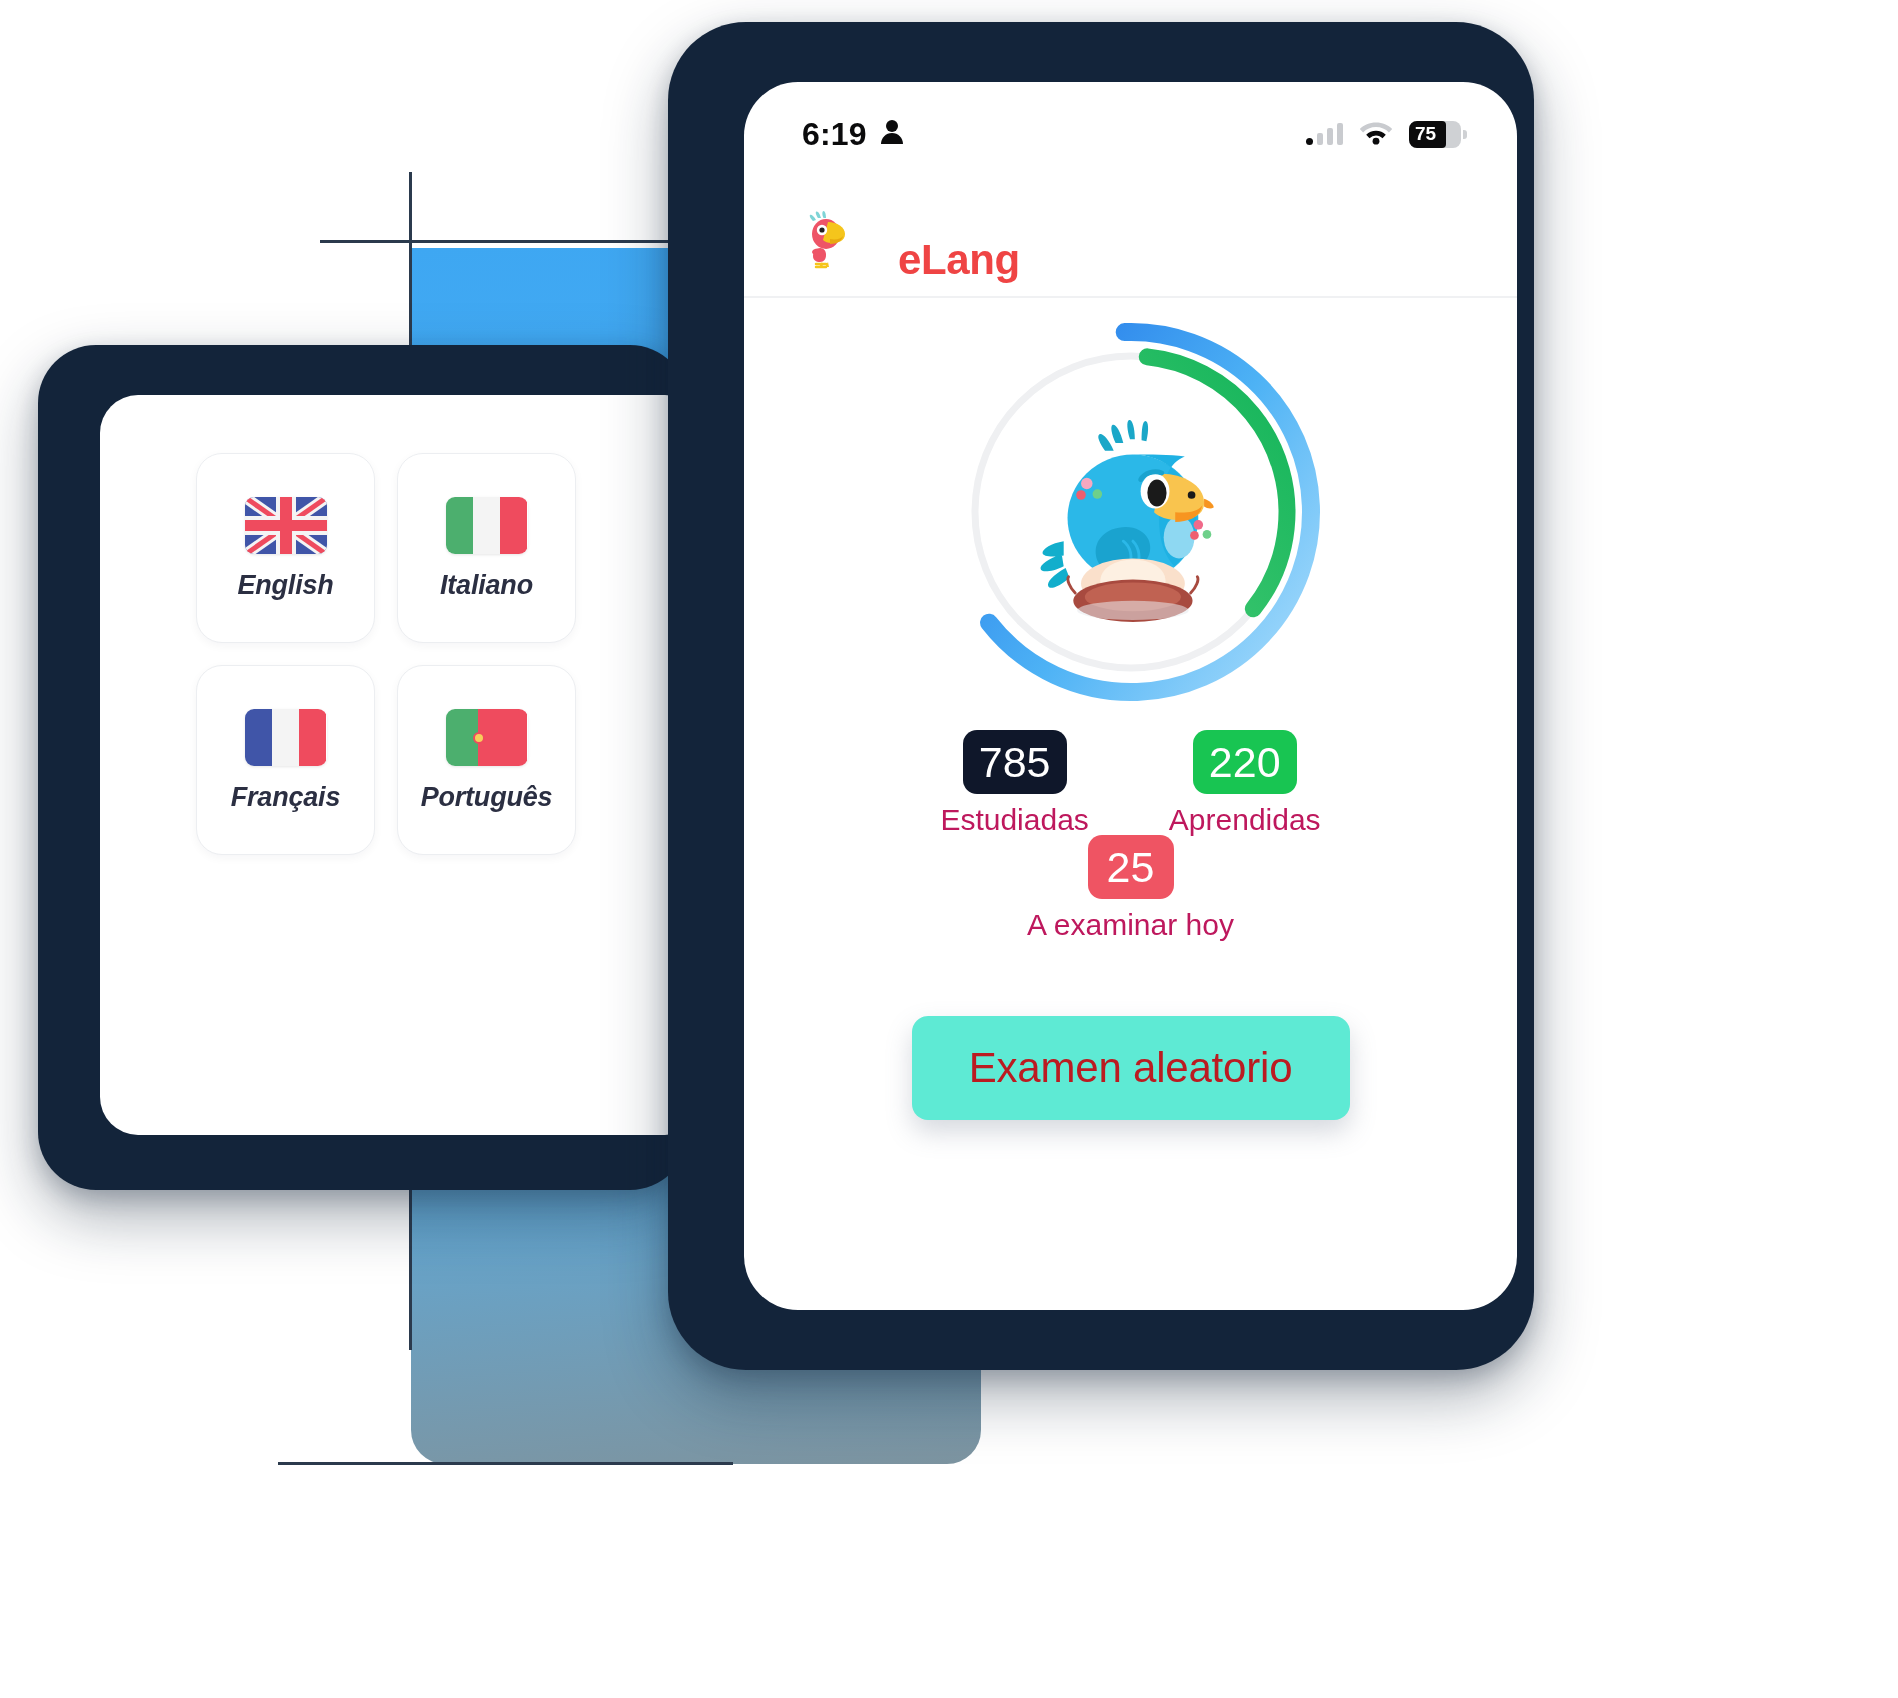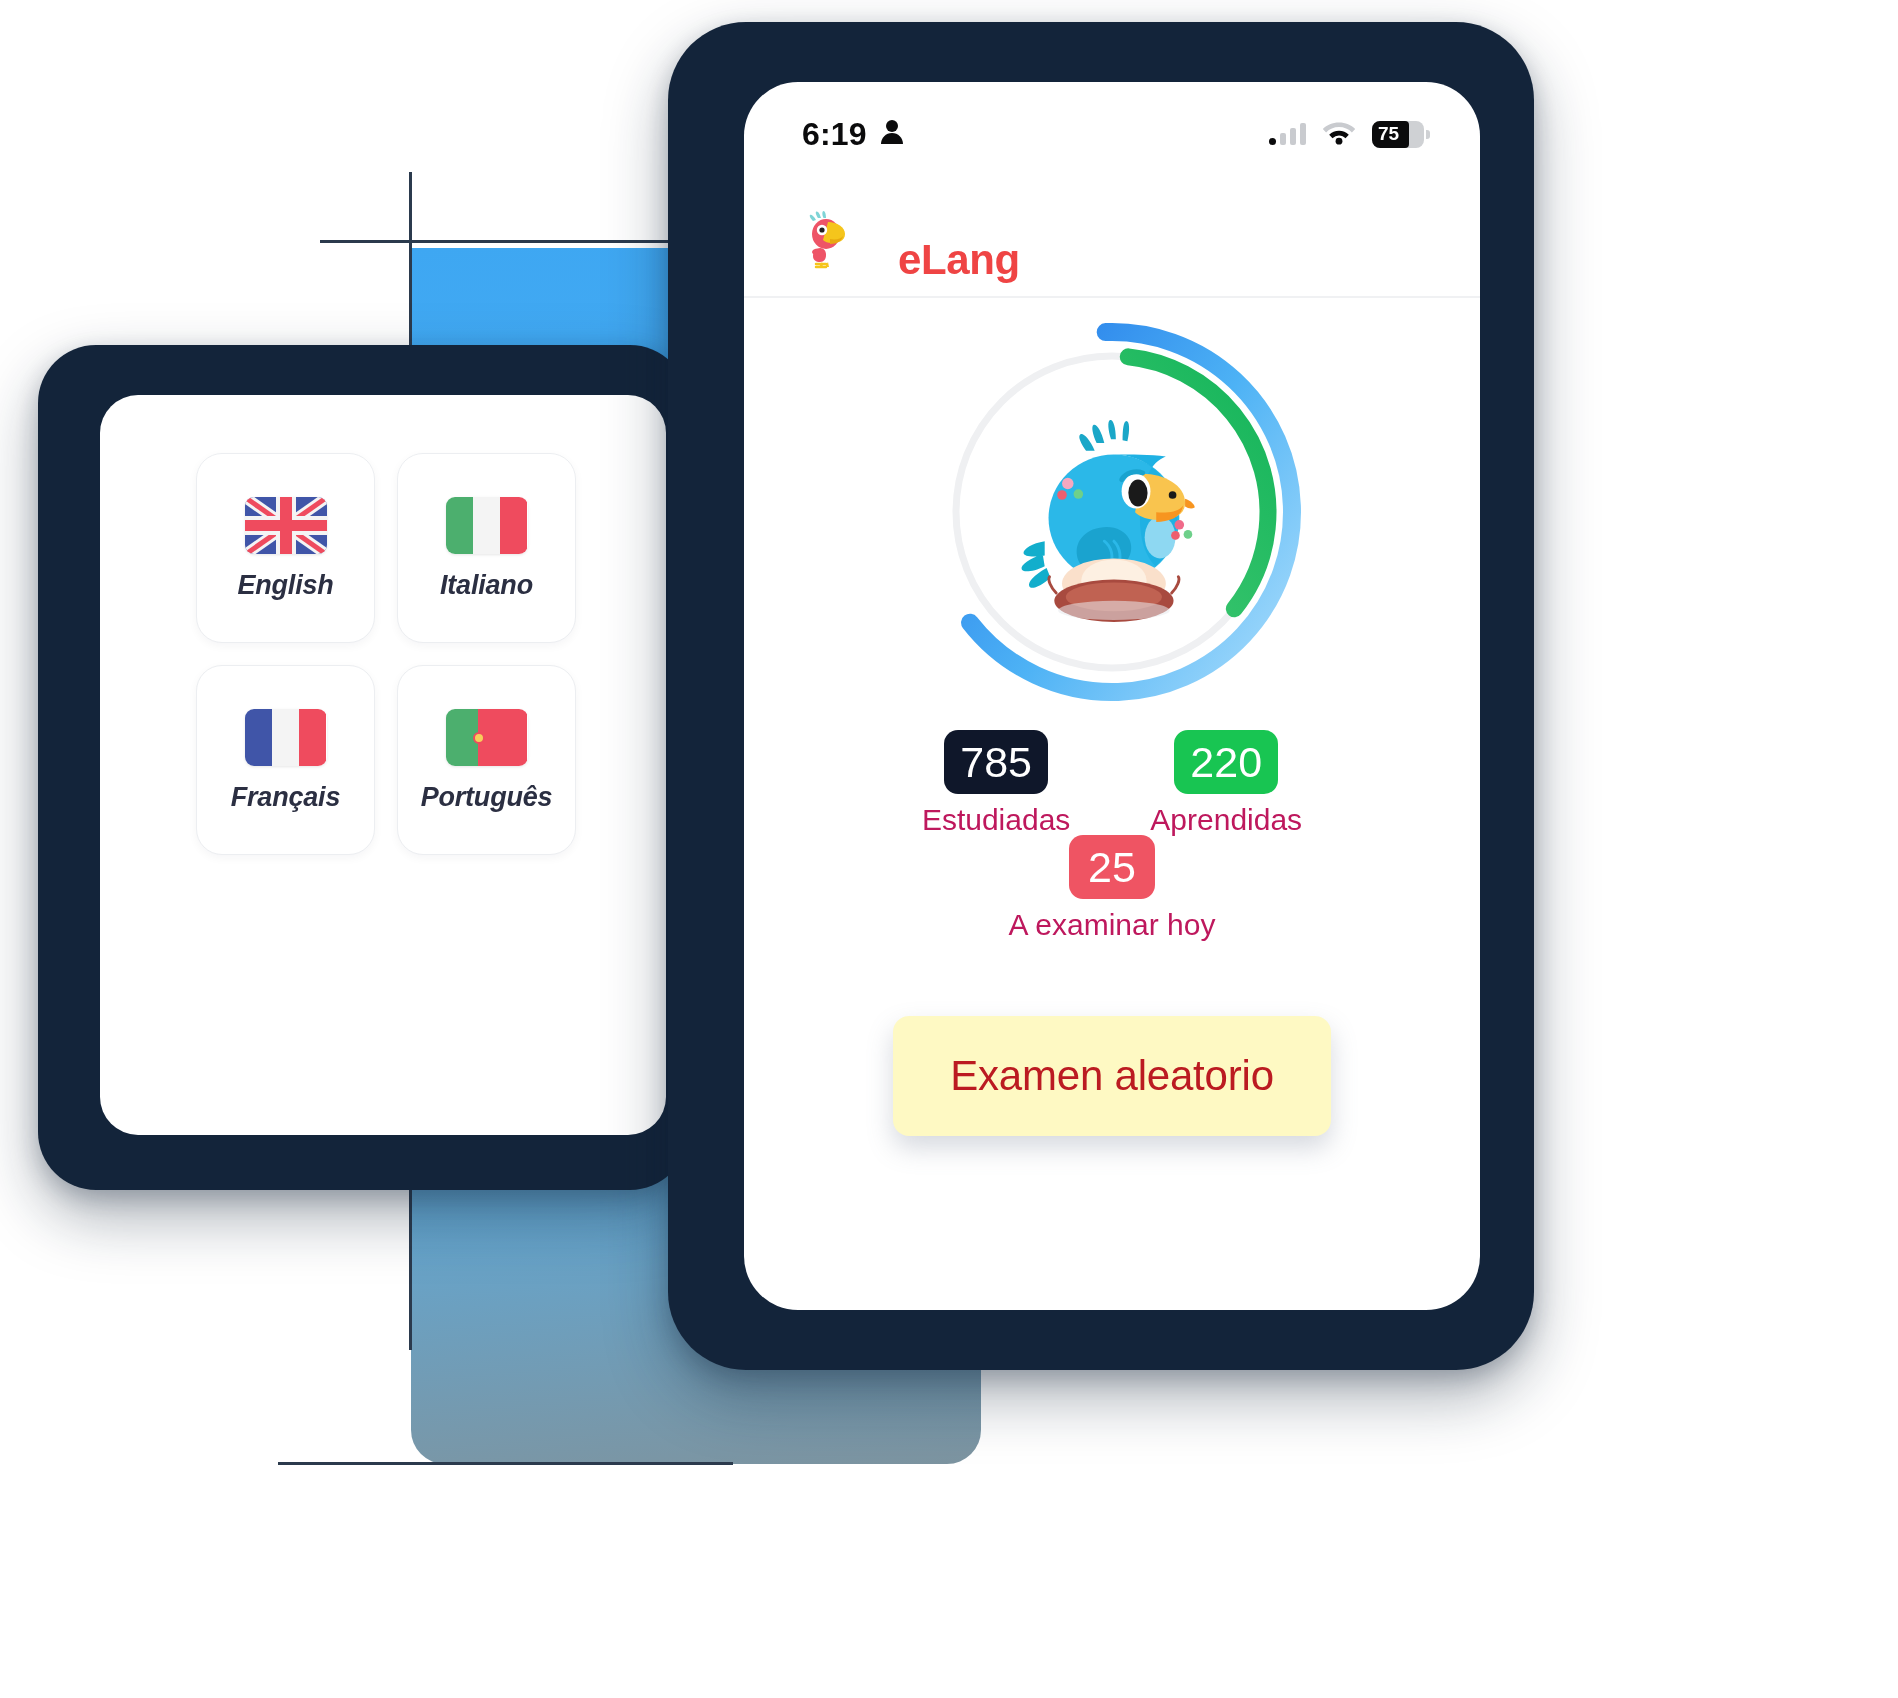--- a/index.html
+++ b/index.html
@@ -50,20 +50,21 @@
   .phone {
     position: absolute;
     border-radius: 68px;
     background: #13243a;
     box-shadow: 0 26px 62px rgba(18,32,54,.36), 0 8px 22px rgba(18,32,54,.22);
   }
   .phone .screen {
     position: absolute;
     background: #ffffff;
     overflow: hidden;
+    padding-left: 37px;
   }
 
   
   #phone-left {
     left: 38px;
     top: 345px;
     width: 650px;
     height: 845px;
     border-radius: 58px;
     transform: none;
@@ -327,24 +328,24 @@
   
   #cta-wrap {
     position:absolute;
     left: 0; top: 934px;
     width: 100%;
     display:flex;
     justify-content:center;
   }
   #cta-button {
     width: 438px;
-    height: 120px;
+    height: 104px;
     border-radius: 16px;
     border: none;
-    background: #fef9c3;
+    background: #5eead4;
     color: #bb1b21;
     font-family: "Liberation Sans", sans-serif;
     font-size: 42px;
     font-weight: 400;
     letter-spacing: -0.2px;
     box-shadow: 0 12px 26px rgba(120,130,150,.30);
     cursor: pointer;
     display:flex;
     align-items:center;
     justify-content:center;

